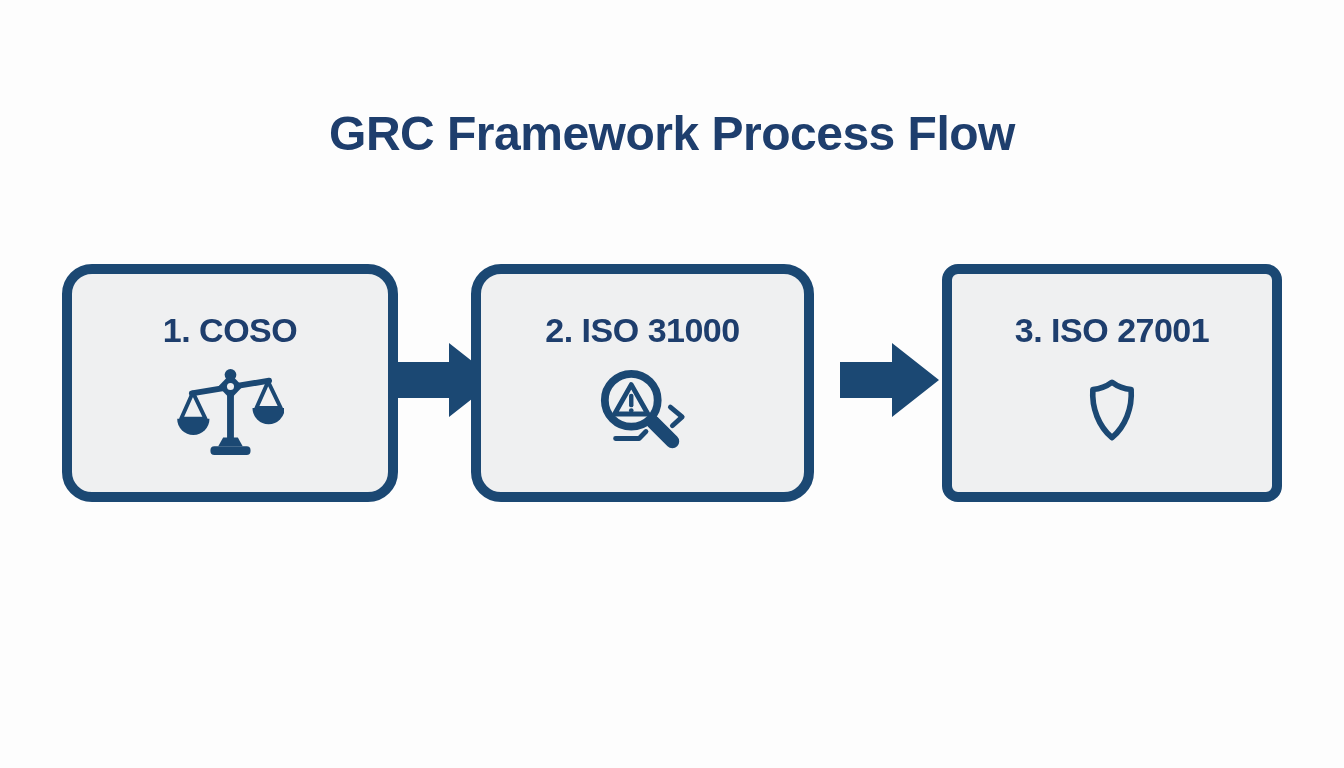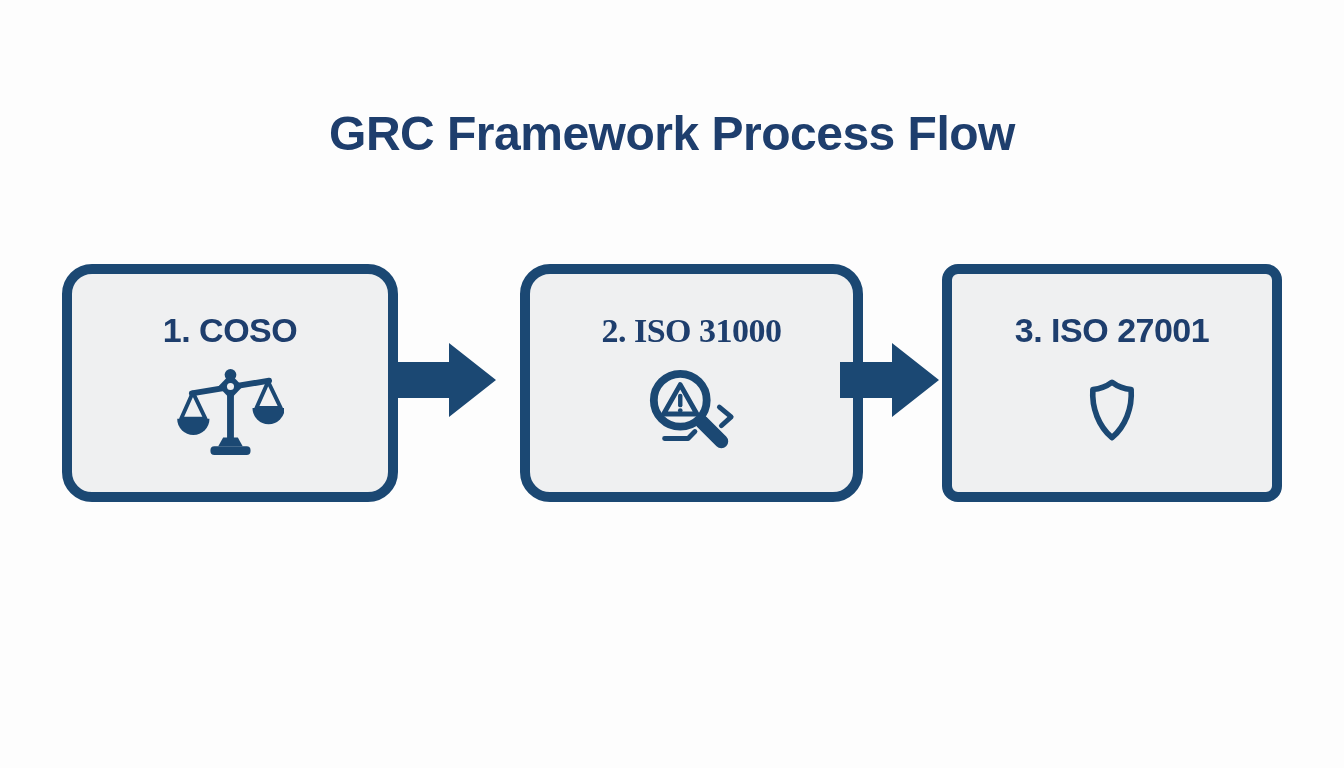--- a/index.html
+++ b/index.html
@@ -28,21 +28,21 @@
     position:absolute;
     top:264px;height:238px;
     background:var(--box-fill);
     border:10px solid var(--navy);
     border-radius:30px;
     display:flex;flex-direction:column;
     align-items:center;
     padding-top:38px;
   }
   .step-box.b1{left:62px;width:336px;}
-  .step-box.b2{left:520px;width:343px;font-family:Liberation Serif, serif;}
+  .step-box.b2{left:471px;width:343px;}
   .step-box.b3{left:942px;width:340px;border-radius:16px;}
   .step-label{
     font-size:34px;font-weight:bold;
     letter-spacing:-0.5px;
     color:var(--text-navy);
     line-height:1.1;
   }
   .step-icon{margin-top:18px;display:flex;align-items:flex-start;justify-content:center;}
   .connector{
     position:absolute;top:343px;width:99px;height:74px;

